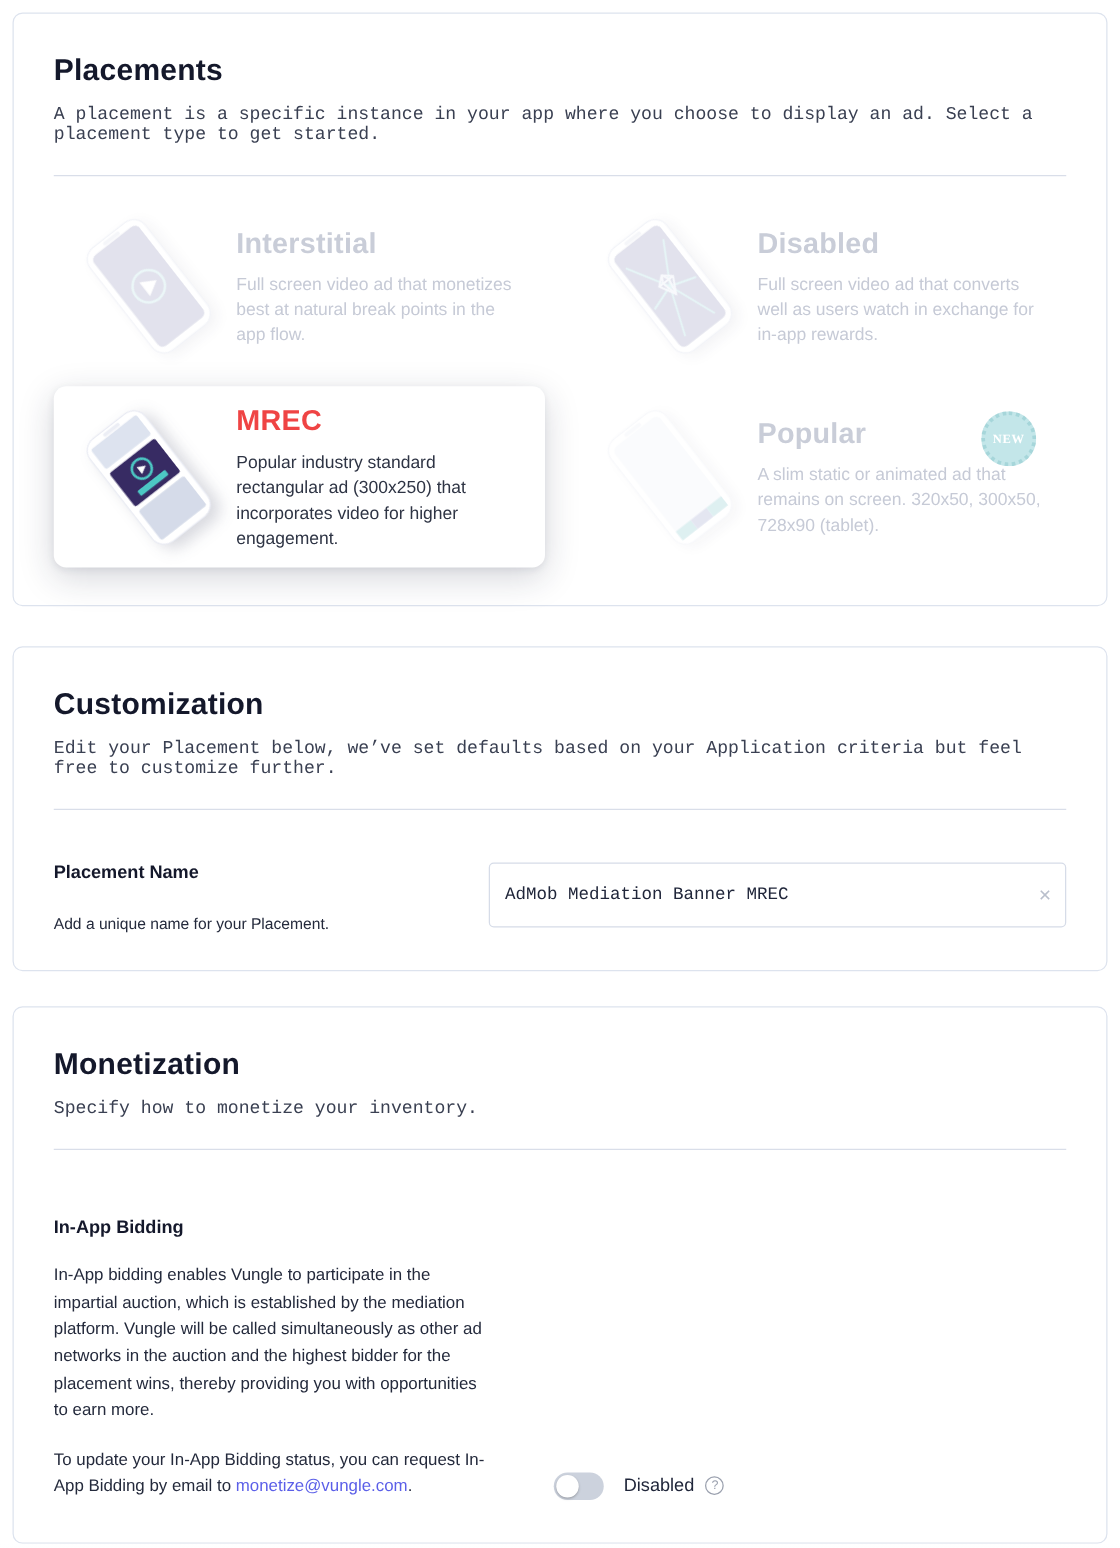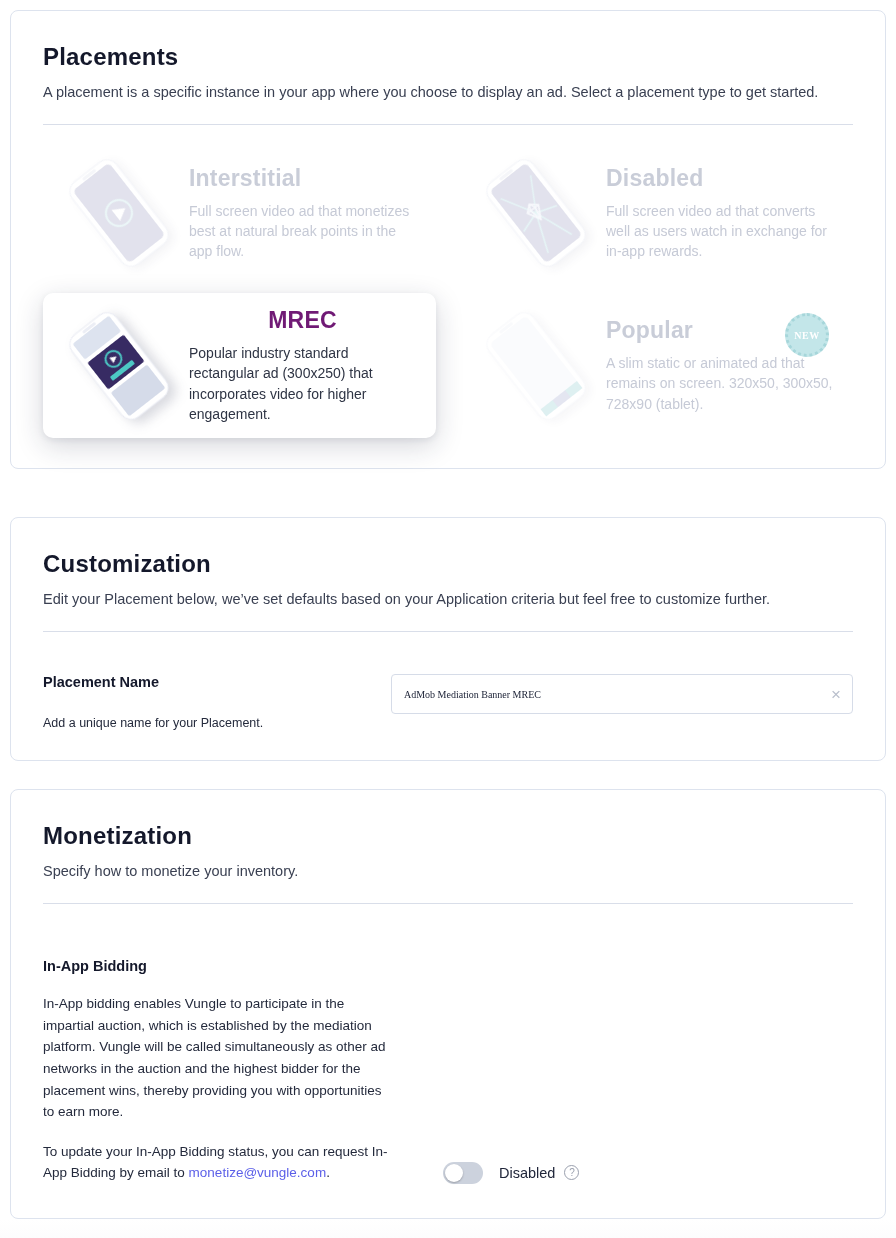--- a/index.html
+++ b/index.html
@@ -12,35 +12,36 @@
   .page { width: 896px; }
 
   
   .card {
     background:#fff;
     border:1px solid #dde3ee;
     border-radius:8px;
     margin:0 10px;
     padding:32px 32px 30px 32px;
   }
-  .card-placements { margin-top:10px; margin-bottom:48px; min-height:436px; }
+  .card-placements { margin-top:10px; margin-bottom:32px; min-height:436px; }
   .card-customization { margin-bottom:28px; min-height:212px; }
   .card-monetization { min-height:430px; }
 
   h1.section-title {
     font-size:24px;
     font-weight:bold;
     color:#14182b;
     letter-spacing:.2px;
     margin-bottom:13px;
   }
   p.section-desc {
     font-size:14.5px;
     color:#3a4052;
     margin-bottom:24px;
+    font-family:Liberation Mono, monospace;
   }
   .divider { border:none; border-top:1px solid #d9dee9; }
 
   
   .tile-grid {
     display:grid;
     grid-template-columns:1fr 1fr;
     column-gap:24px;
     row-gap:10px;
     margin-top:18px;
@@ -56,21 +57,21 @@
     cursor:pointer;
   }
   .tile h2 { font-size:23px; font-weight:bold; margin-bottom:9px; letter-spacing:.2px; }
   .tile p  { font-size:14px; line-height:1.45; max-width:272px; }
   .tile.inactive h2 { color:#c9cdd8; }
   .tile.inactive p  { color:#c6cad6; }
   .tile.selected {
     background:#fff;
     box-shadow:0 8px 28px rgba(30,34,60,.18), 0 2px 6px rgba(30,34,60,.08);
   }
-  .tile.selected h2 { color:#701a75;text-align:center; }
+  .tile.selected h2 { color:#ef4444; }
   .tile.selected p  { color:#2e3444; }
 
   .phone-wrap {
     width:112px; height:112px;
     flex:none;
     display:flex; align-items:center; justify-content:center;
   }
   .phone-wrap svg {
     transform:rotate(-38deg);
     filter:drop-shadow(4px 7px 6px rgba(40,44,80,.18));
@@ -97,27 +98,27 @@
   .field-row {
     display:flex;
     justify-content:space-between;
     align-items:flex-start;
     margin-top:42px;
   }
   .field-label h3 { font-size:14.5px; font-weight:bold; color:#14182b; margin-bottom:26px; }
   .field-label p  { font-size:12.5px; color:#242a3c; }
   .input-wrap { position:relative; width:462px; }
   .input-wrap input {
-    width:100%; height:40px;
+    width:100%; height:52px;
     border:1px solid #d6dce8;
     border-radius:4px;
     padding:0 36px 0 12px;
-    font-size:10px;
+    font-size:14px;
     color:#20263a;
-    font-family:Liberation Serif, serif;
+    font-family:Liberation Mono, monospace;
     outline:none;
   }
   .clear-x {
     position:absolute; right:12px; top:50%;
     transform:translateY(-50%);
     color:#b9bfcc; font-size:17px; line-height:1;
     cursor:pointer;
   }
 
   

